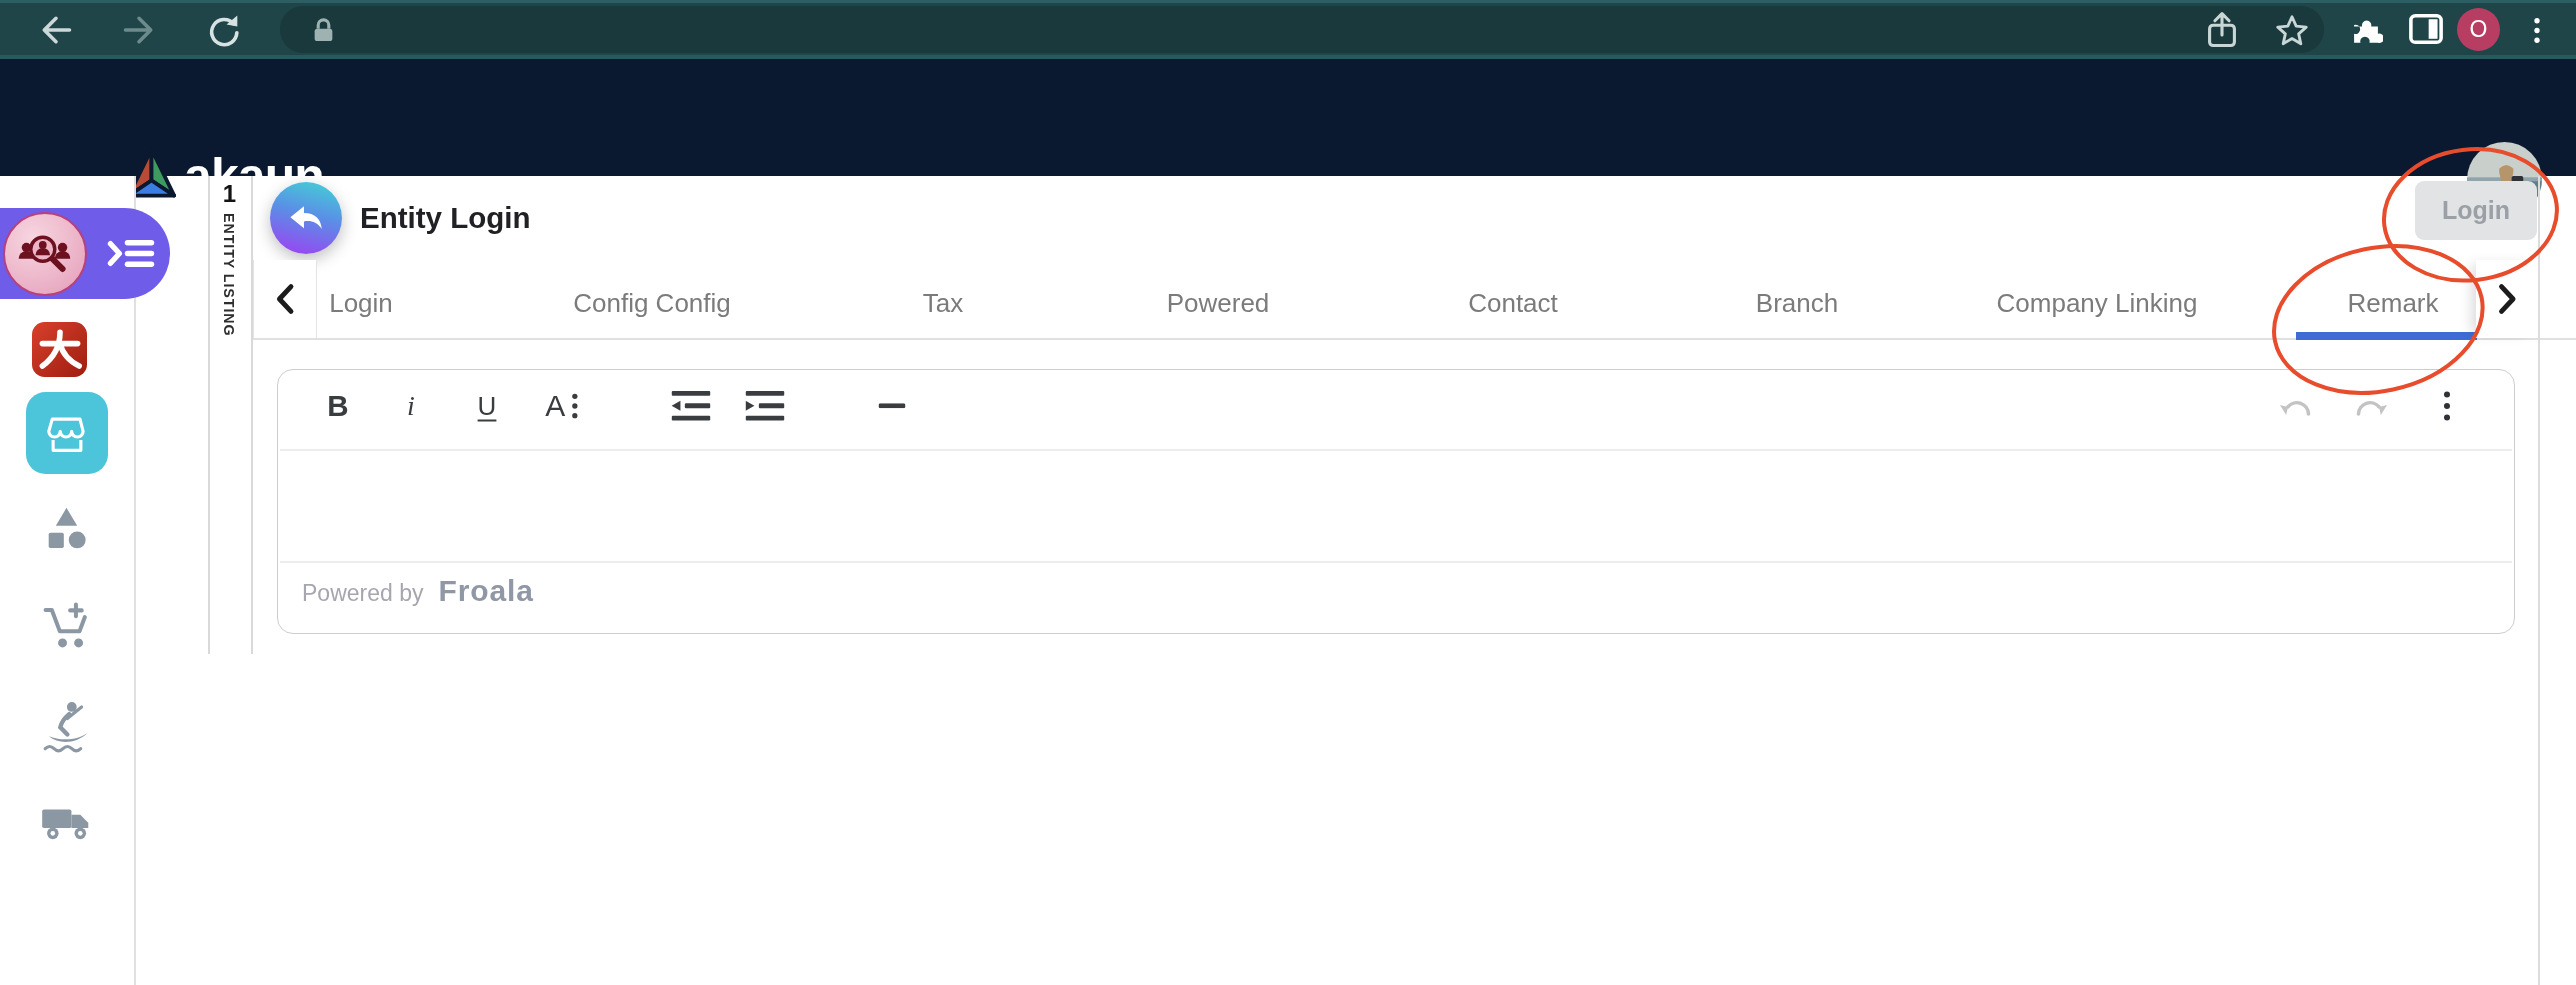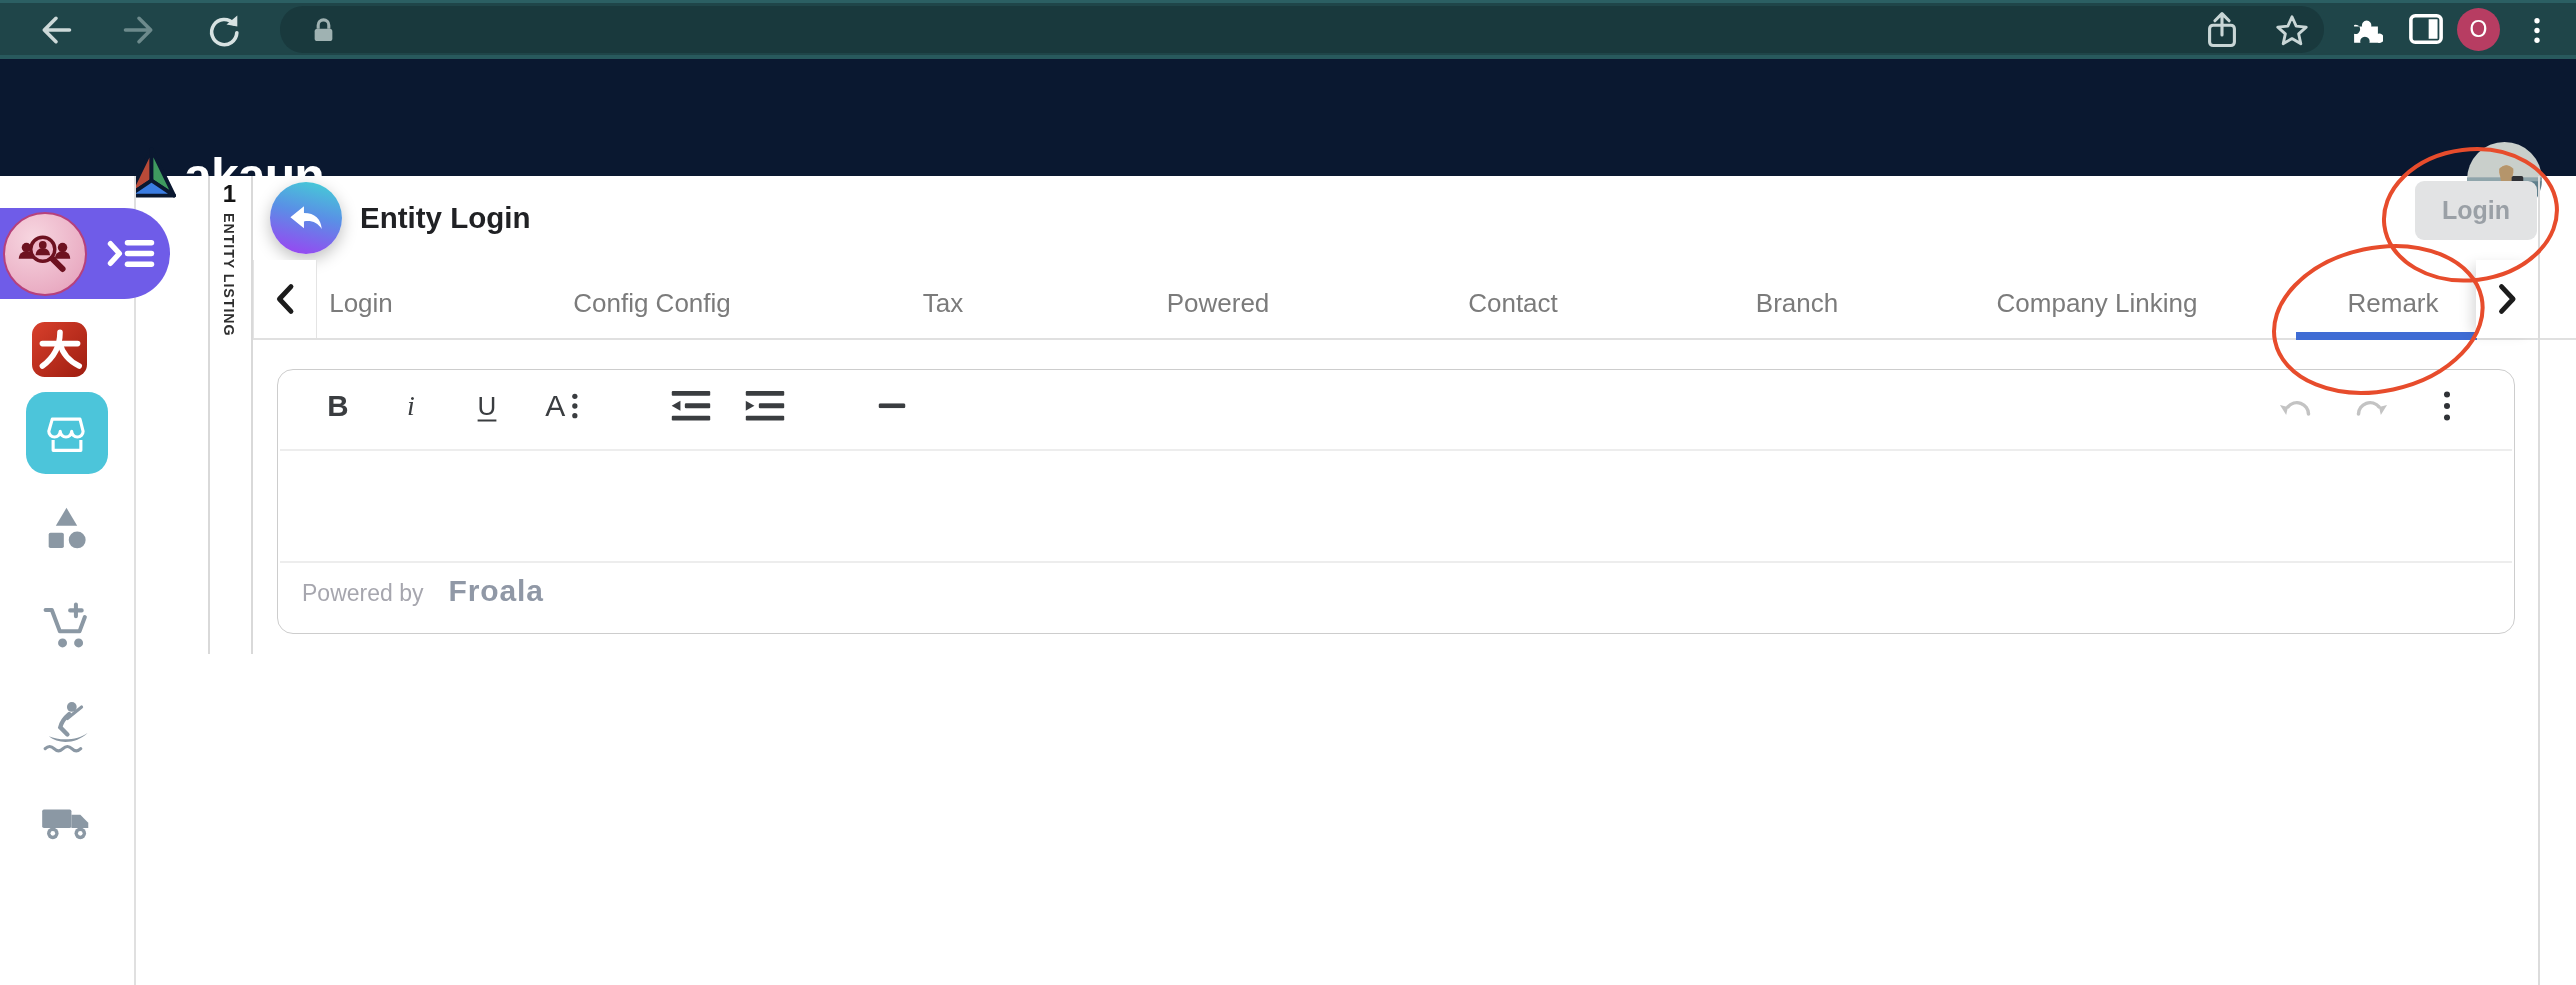--- a/index.html
+++ b/index.html
@@ -64,21 +64,21 @@
   .editor{left:277px;top:369px;width:2238px;height:265px;border:1.8px solid #cdcdcd;border-radius:16px;
           box-sizing:border-box;background:#fff}
   .tb{position:absolute;transform:translate(-50%,-50%);display:flex;align-items:center;justify-content:center}
   .tb-letter{font-size:29.5px;color:#3a3d40;font-weight:700}
   .tb-i{font-size:28px;font-style:italic;font-weight:500;font-family:"Liberation Serif",serif}
   .tb-u{font-size:26px;font-weight:500;text-decoration:underline;text-underline-offset:4.5px}
   .editor-divider{position:absolute;left:1.8px;right:1.8px;height:1.8px;background:#ededed}
   .placeholder{position:absolute;left:36px;top:111px;font-size:26px;color:#9b9b9b}
   .powered{position:absolute;left:24px;top:204px;display:flex;align-items:baseline}
   .powered-by{font-size:23px;color:#a6a6ae}
-  .froala{font-size:30px;font-weight:700;color:#9098a6;margin-left:25px;letter-spacing:0.9px}
+  .froala{font-size:30px;font-weight:700;color:#9098a6;margin-left:15px;letter-spacing:0.9px}
 
   .annotation{left:0;top:0;width:2576px;height:986px;pointer-events:none;z-index:50}
 </style>
 </head>
 <body>
 
 <div class="abs chrome">
   <div class="abs chrome-strip-top"></div>
   <div class="abs chrome-strip-bottom"></div>
 

